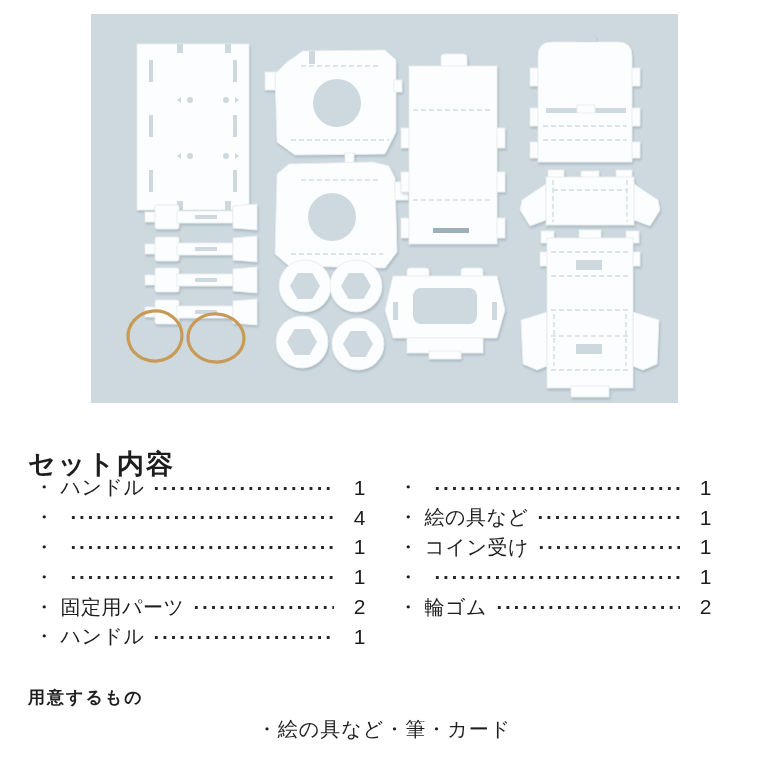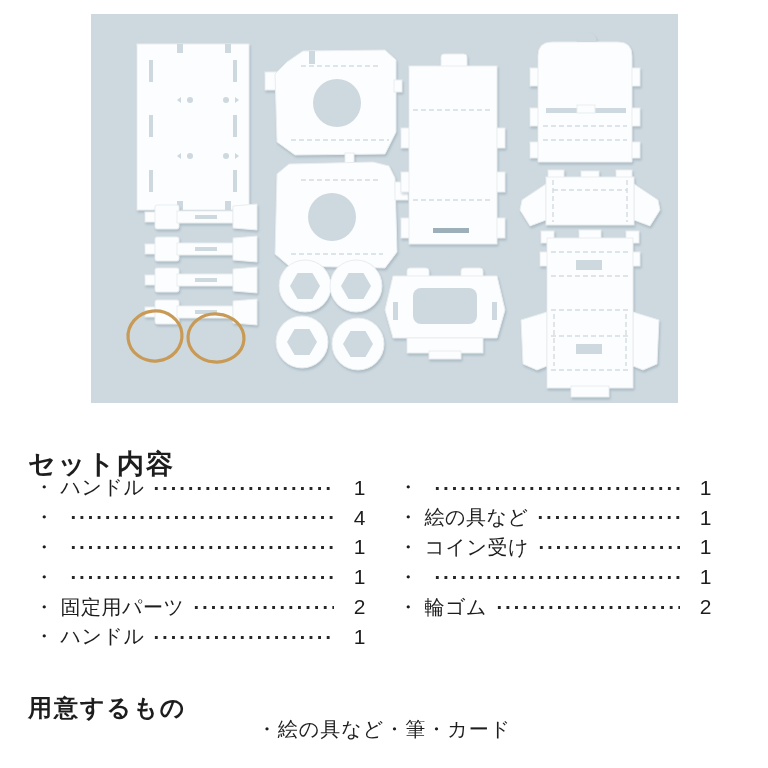--- a/index.html
+++ b/index.html
@@ -38,21 +38,21 @@
   .label{flex:0 0 auto;white-space:nowrap;font-family:Liberation Mono, monospace;}
   .leader{
     flex:1 1 auto;height:100%;margin:0 8px 0 8px;
     background-image:radial-gradient(circle,#262626 1.7px,transparent 1.9px);
     background-size:8.6px 8.6px;background-repeat:repeat-x;background-position:left center;
   }
   .qty{flex:0 0 auto;width:24px;text-align:right;font-size:21px;}
   
   .prepare-heading{
     position:absolute;left:28px;top:672px;
-    font-size:24px;font-weight:800;letter-spacing:2px;
+    font-size:17px;font-weight:800;letter-spacing:2px;
   }
   .prepare-line{
     position:absolute;left:0;top:716px;width:768px;
     text-align:center;font-size:20px;letter-spacing:1px;
   }
 </style>
 </head>
 <body>
 
 <div class="photo">

